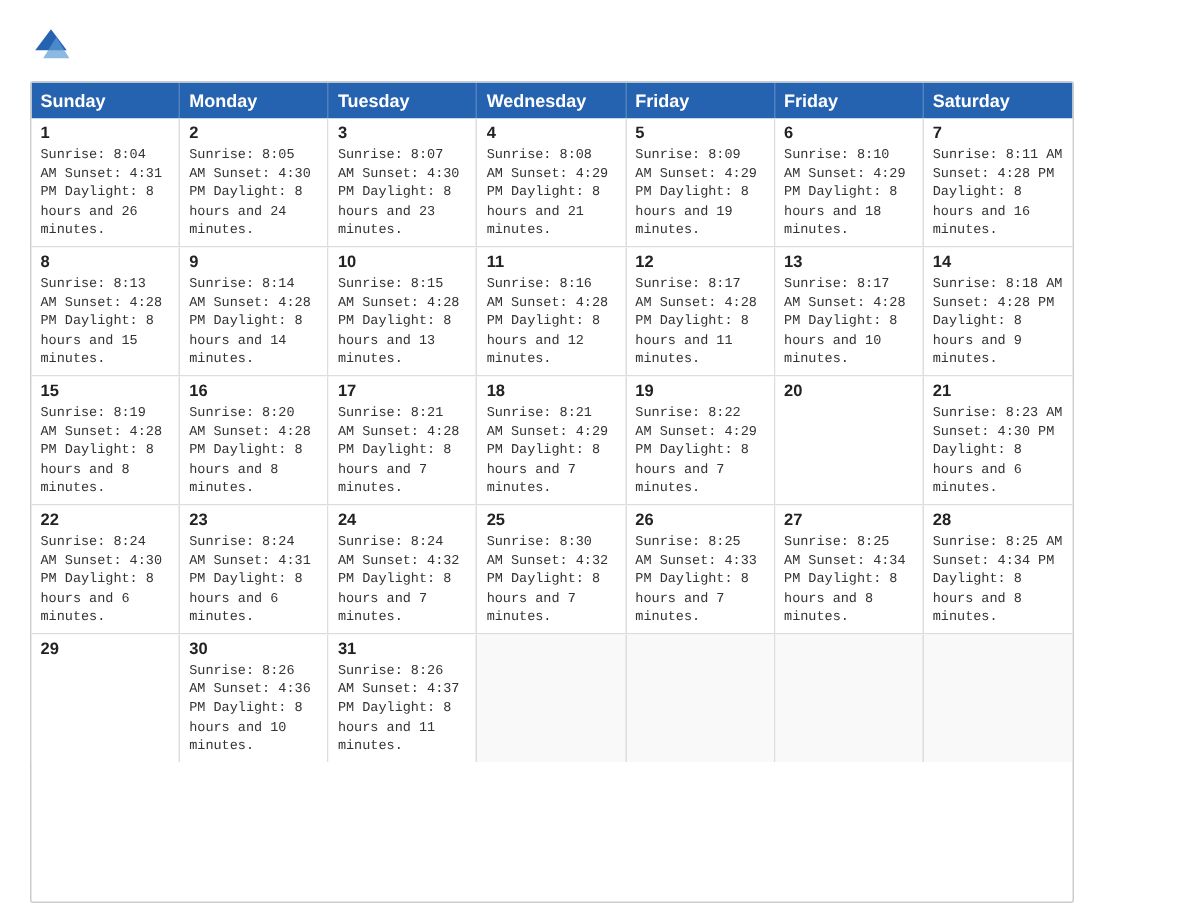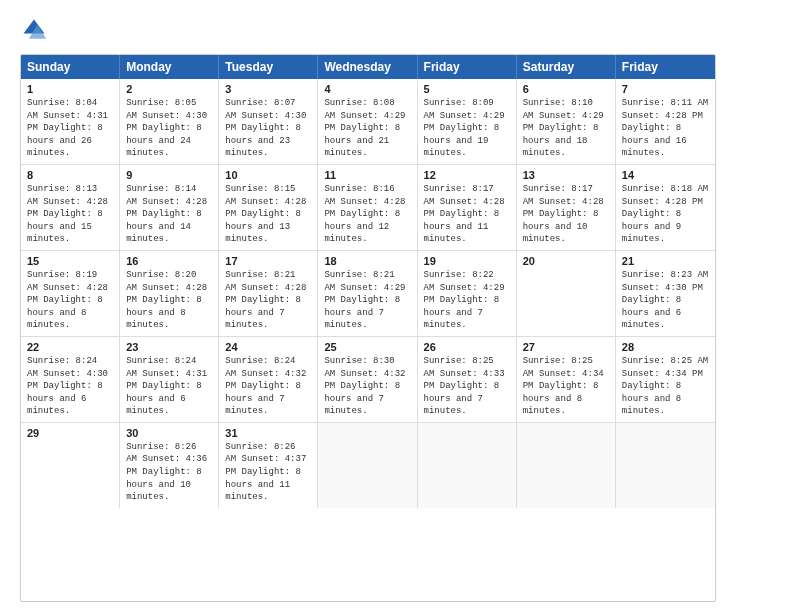--- a/index.html
+++ b/index.html
@@ -137,22 +137,22 @@
     </div>
   </div>
 
   <div class="calendar">
     <div class="cal-header">
       <div class="cal-header-cell">Sunday</div>
       <div class="cal-header-cell">Monday</div>
       <div class="cal-header-cell">Tuesday</div>
       <div class="cal-header-cell">Wednesday</div>
       <div class="cal-header-cell">Friday</div>
+      <div class="cal-header-cell">Friday</div>
       <div class="cal-header-cell">Saturday</div>
-      <div class="cal-header-cell">Friday</div>
     </div>
     <div class="cal-body" id="cal-body">
     <div class="cal-row">
           <div class="cal-cell">
             <span class="day-num">1</span>
             <div class="cell-text">Sunrise: 8:04 AM
 Sunset: 4:31 PM
 Daylight: 8 hours
 and 26 minutes.</div>
           </div>

